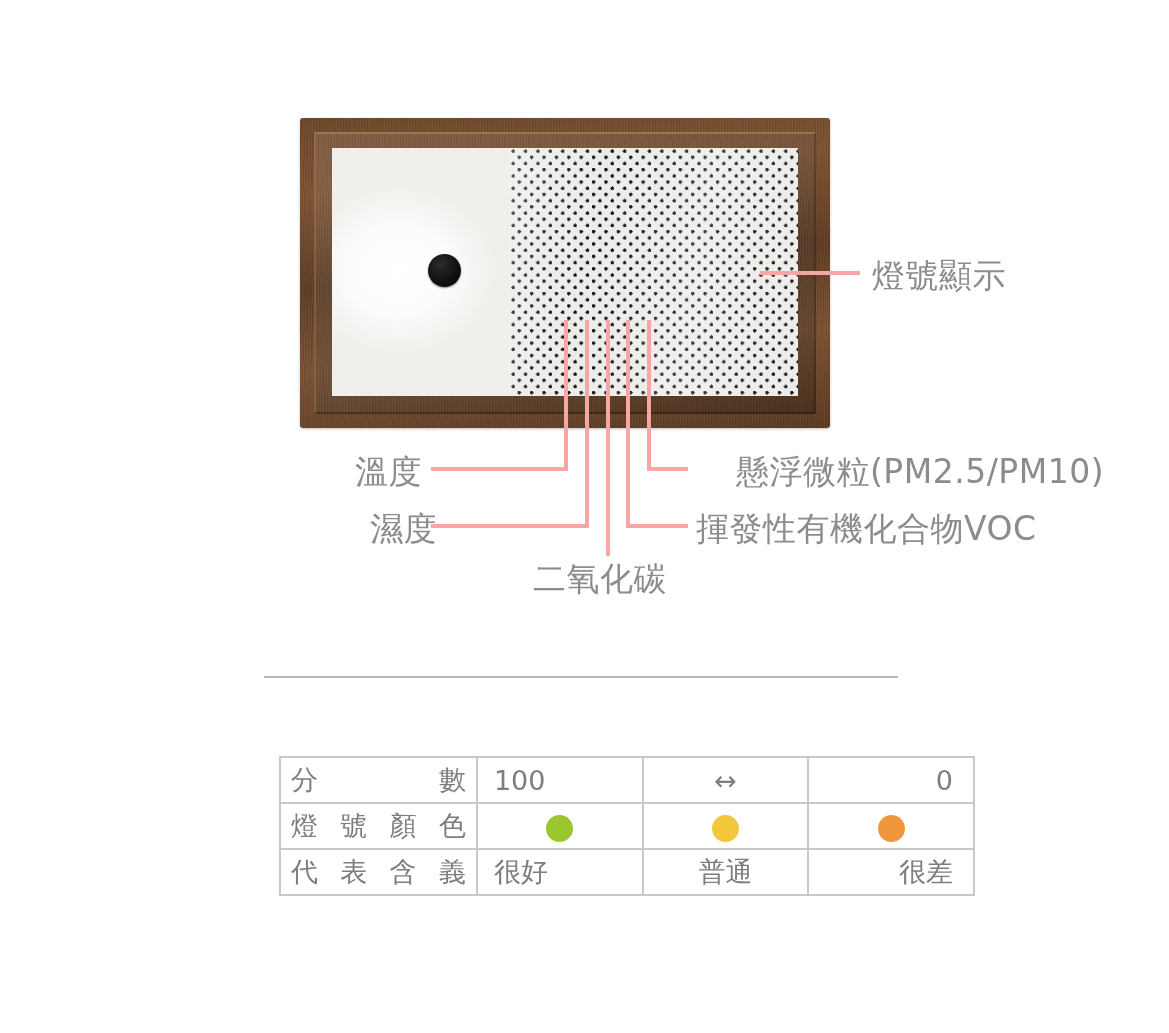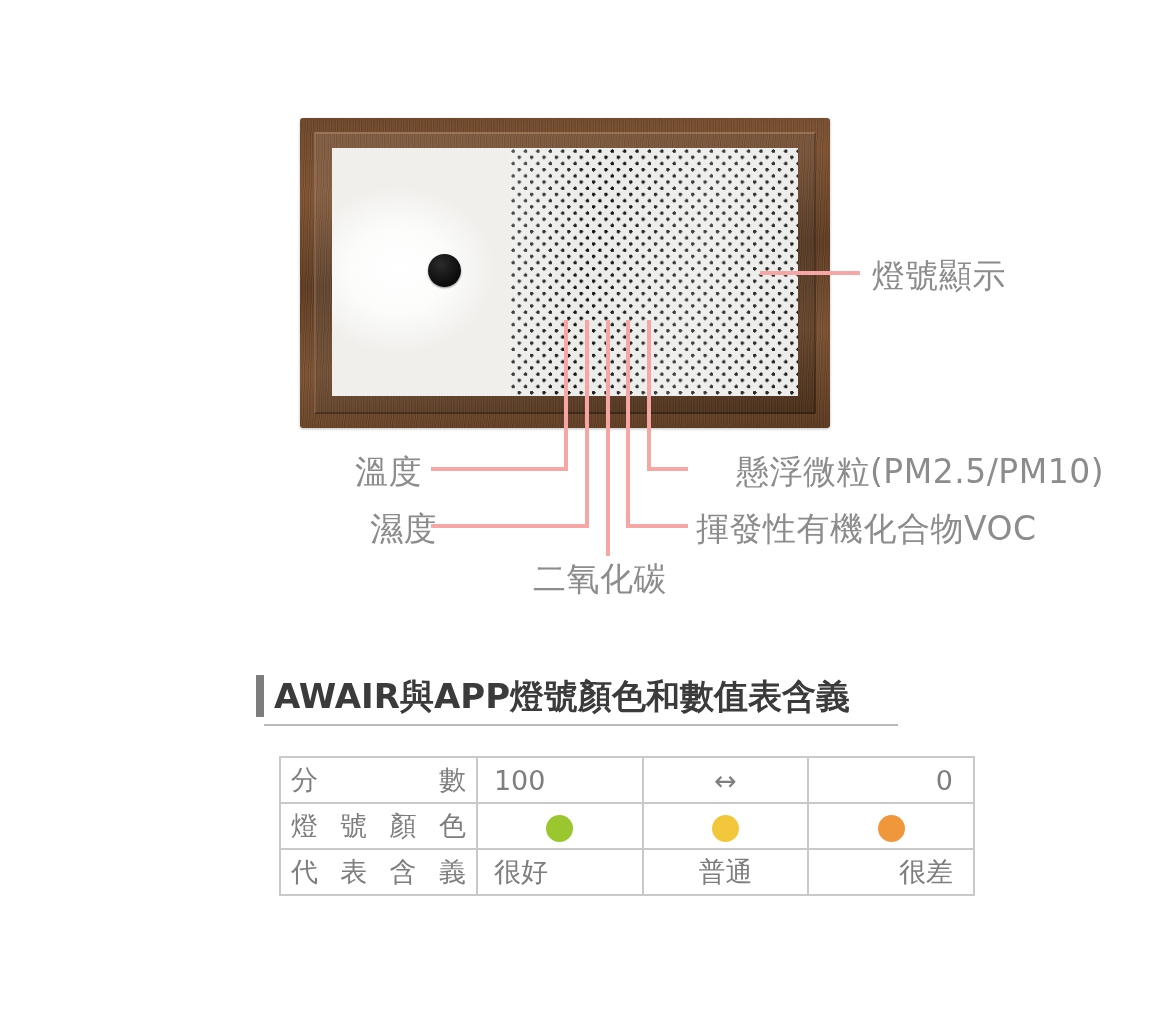--- a/index.html
+++ b/index.html
@@ -220,24 +220,20 @@
 
 <div class="callout-label left" style="left:355px; top:512px; width:82px;">濕度</div>
 
 <div class="callout-label" style="left:533px; top:562px;">二氧化碳</div>
 
 <div class="callout-label right" style="left:696px; top:455px;margin-left:40px;">懸浮微粒(PM2.5/PM10)</div>
 
 <div class="callout-label right" style="left:696px; top:512px;">揮發性有機化合物VOC</div>
 
 <div id="legend-section">
-  <div class="title-row">
-    <div class="title-accent" style="background: rgb(125, 125, 125);"></div>
-    <div class="title-text">AWAIR與APP燈號顏色和數值表含義</div>
-  </div>
   <div class="title-rule"></div>
 </div>
 
 <table id="legend-table">
   <tbody>
 
     <tr>
       <td class="rowhead">分數</td>
       <td class="val">100</td>
       <td class="val-mid arrow-glyph">↔</td>

